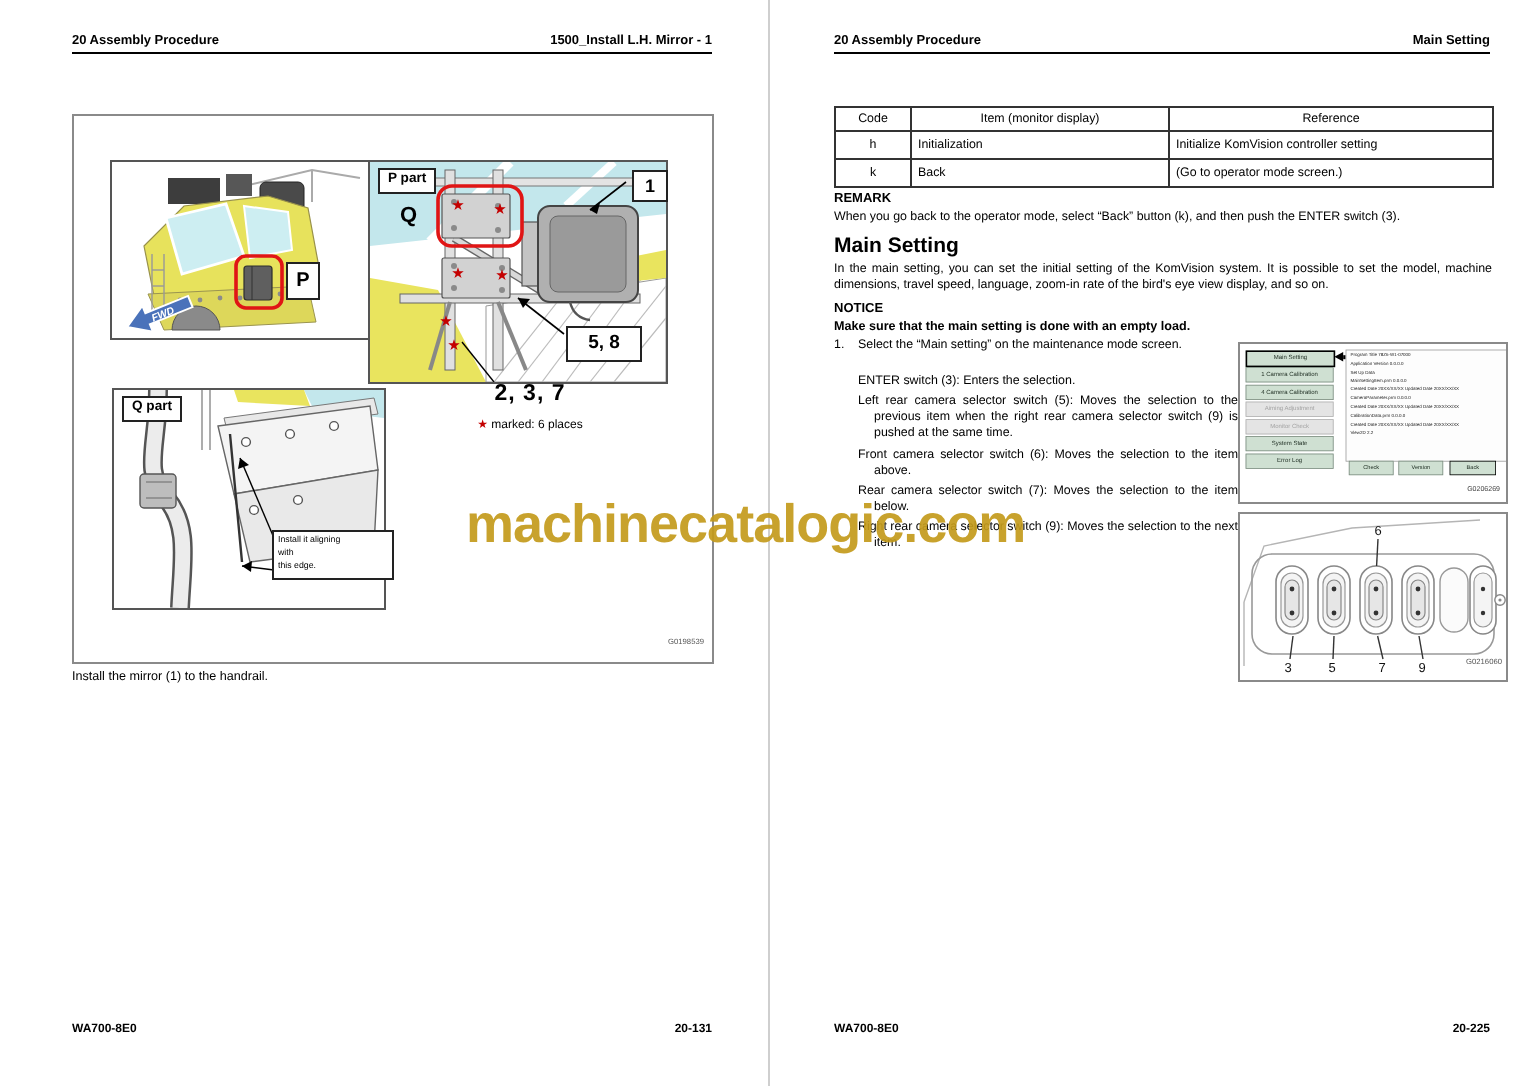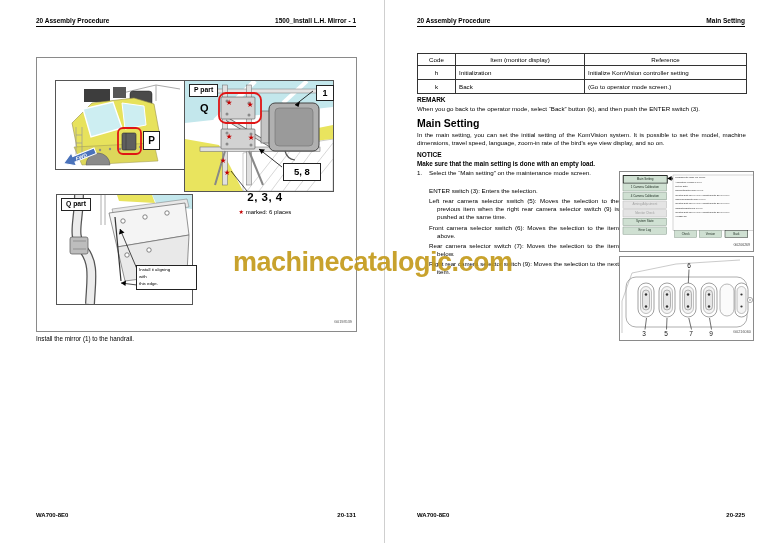--- a/index.html
+++ b/index.html
@@ -160,21 +160,21 @@
     <div class="labelbox" style="left:189px;top:84px;padding:1px 4px;height:9px;font-size:6.8px;">
       <span>P part</span>
     </div>
     <div class="abs" style="left:200px;top:102px;font-size:11px;font-weight:bold;">Q</div>
     <div class="labelbox" style="left:316px;top:85px;width:16px;height:14px;font-size:9px;">
       <span>1</span>
     </div>
     <div class="labelbox" style="left:283px;top:163px;width:36px;height:16px;font-size:9.5px;">
       <span>5, 8</span>
     </div>
-    <div class="abs steps234" style="left:225px;top:191px;width:80px;">2, 3, 4</div>
+    <div class="abs steps234" style="left:225px;top:191px;width:80px;">2, 3, 7</div>
     <div class="abs starnote" style="left:222px;top:208px;width:86px;">
       <span class="star-red">★</span>
       <span>marked: 6 places</span>
     </div>
 
     <div class="subframe" style="left:56px;top:194px;width:135px;height:109px;">
       <svg viewBox="0 0 135 109" width="135" height="109">
         <polygon points="95,0 135,0 135,14 100,10" fill="#c3e7ec"></polygon>
         <polygon points="60,0 95,0 98,8 62,6" fill="#e9e45e"></polygon>
         <polygon points="55,14 130,4 132,12 57,22" fill="#e8e8e8" stroke="#777" stroke-width="0.5"></polygon>

